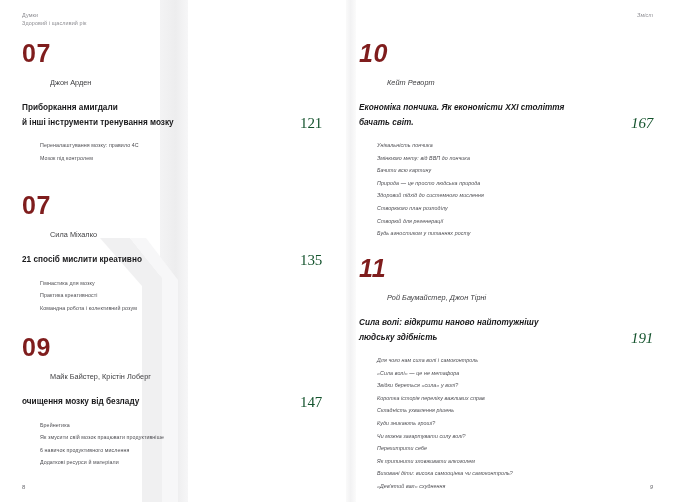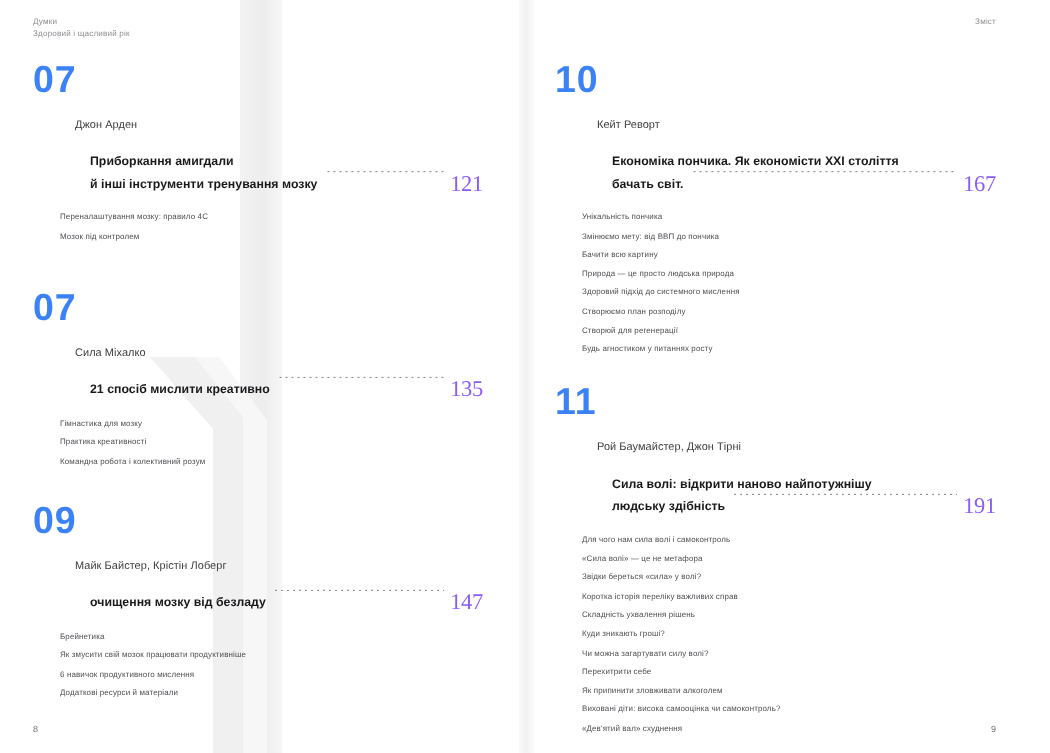--- a/index.html
+++ b/index.html
@@ -52,61 +52,60 @@
 
   
   .page {
     position: absolute;
     top: 0;
     width: 350px;
     height: 502px;
     box-sizing: border-box;
   }
   .page-left  { left: 0;     padding: 0 28px 0 22px; }
-  .page-right { left: 340px; padding: 0 26px 0 30px; }
+  .page-right { left: 329px; padding: 0 26px 0 30px; font-style: italic; }
 
   
   .runhead {
     position: absolute;
     top: 11px;
     font-size: 5.4px;
     line-height: 8.2px;
     color: #8d8d92;
     letter-spacing: 0.12px;
   }
   .runhead-left  { left: 22px; }
   .runhead-right { right: 26px; text-align: right; }
 
   
   .entry { position: absolute; width: 300px; }
   .entry-right { width: 294px; }
 
   .num {
     font-size: 25px;
     font-weight: bold;
-    color: #3b82f6;
+    color: #7f1d1d;
     letter-spacing: 0.6px;
     line-height: 26px;
     margin-bottom: 12px;
   }
   .author {
     font-size: 7.3px;
     color: #3c3c3f;
     line-height: 10px;
     margin-bottom: 13px;
     letter-spacing: 0.04px;
     margin-left: 28px;
   }
   .title {
     font-size: 8.2px;
     font-weight: bold;
     color: #19191b;
     line-height: 14.5px;
     letter-spacing: 0.02px;
-    margin-left: 38px;
   }
   .title-line {
     display: block;
     position: relative;
   }
   
   .title-last {
     display: flex;
     align-items: flex-start;
     white-space: nowrap;
@@ -120,21 +119,21 @@
     top: -2px;
     background-image: radial-gradient(circle, #6f6f74 0.55px, rgba(0,0,0,0) 0.7px);
     background-size: 4px 2px;
     background-repeat: repeat-x;
     background-position: 0 center;
   }
   .pagenum {
     flex: 0 0 auto;
     font-size: 15px;
     font-weight: normal;
-    color: #8b5cf6;
+    color: #14532d;
     line-height: 14px;
     letter-spacing: -0.2px;
     font-family: "Liberation Serif", serif;
   }
 
   .sublist {
     list-style: none;
     margin: 9px 0 0 0;
     padding: 0 0 0 18px;
   }

